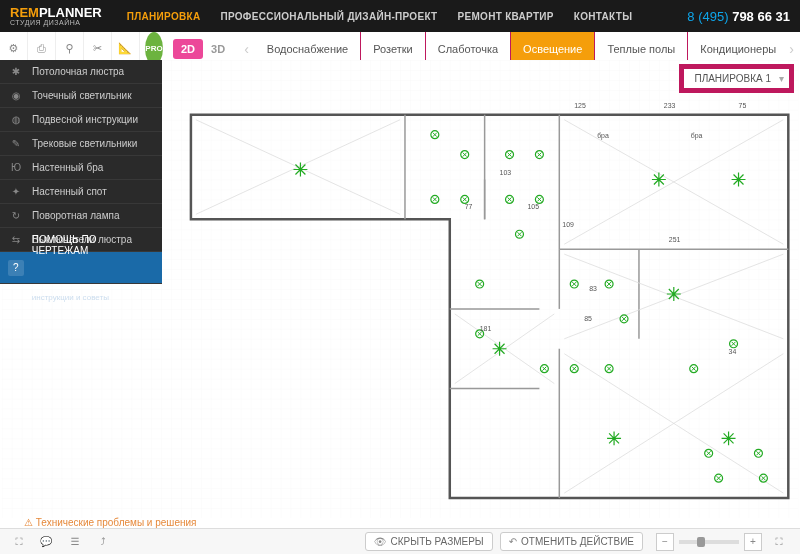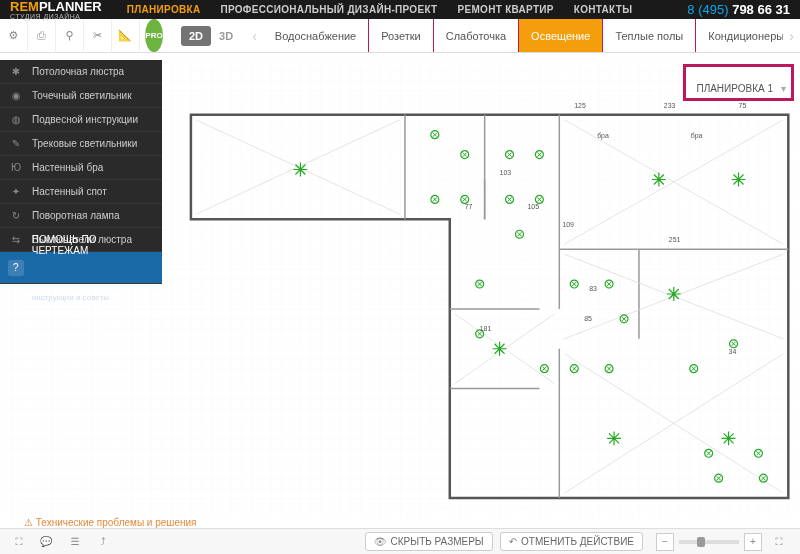--- a/index.html
+++ b/index.html
@@ -1,57 +1,57 @@
 <!DOCTYPE html>
 <html><head>
 <meta charset="utf-8">
 <style>
   * { margin: 0; padding: 0; box-sizing: border-box; }
   body { font-family: Arial, sans-serif; font-size: 12px; background: #fff; width: 800px; height: 554px; overflow: hidden; position: relative; }
   
   
-  .header { background: #1a1a1a; height: 19px; display: flex; align-items: center; padding: 0 10px; color: #ccc; font-size: 11px; }
+  .header { background: #1a1a1a; height: 32px; display: flex; align-items: center; padding: 0 10px; color: #ccc; font-size: 11px; }
   .logo { font-weight: bold; font-size: 13px; margin-right: 25px; line-height: 1; }
   .logo .rem { color: #f59e0b; }
   .logo .planner { color: #fff; }
   .logo .sub { display: block; color: #bbb; font-size: 7px; font-weight: normal; letter-spacing: 0.5px; }
   .nav-link { margin-right: 20px; color: #ccc; text-decoration: none; cursor: pointer; font-size: 10px; font-weight: bold; letter-spacing: 0.3px; }
   .nav-link.active { color: #f59e0b; }
   .phone { margin-left: auto; color: #fff; font-size: 13px; }
   .phone .prefix { color: #0ea5e9; font-weight: normal; }
   .phone .num { font-weight: bold; }
   
   
   .toolbar { height: 34px; border-bottom: 1px solid #ddd; display: flex; align-items: center; background: #fff; font-size: 11px; }
   .tool-btn { width: 28px; height: 34px; display: flex; align-items: center; justify-content: center; cursor: pointer; color: #888; border-right: 1px solid #eee; }
   .tool-btn.pro { background: #6cb33f; color: #fff; border-radius: 50%; width: 18px; height: 33px; margin: 0 5px; font-size: 8px; font-weight: bold; border: none; }
   .view-toggle { display: flex; margin: 0 5px; }
   .view-btn { padding: 4px 8px; cursor: pointer; font-weight: bold; font-size: 11px; }
-  .view-btn.active { background: #737373; color: #fff; border-radius: 3px; margin-left: 8px; }
+  .view-btn.active { background: #ec4899; color: #fff; border-radius: 3px; }
   .view-btn:not(.active) { color: #999; }
   .arrow-btn { color: #ccc; cursor: pointer; padding: 0 6px; font-size: 14px; }
   .tabs { display: flex; flex: 1; height: 100%; overflow: hidden; }
   .tab { padding: 0 12px; display: flex; align-items: center; cursor: pointer; color: #555; border-right: 1px solid #be185d; white-space: nowrap; font-size: 11px; }
   .tab.active { background: #f59e0b; color: #fff; }
   
   
   .sidebar { position: absolute; top: 60px; left: 0; width: 162px; background: #2a2a2a; z-index: 10; }
   .sidebar-item { display: flex; align-items: center; height: 24px; padding: 0 8px; color: #ccc; cursor: pointer; font-size: 10px; border-bottom: 1px solid #383838; }
   .sidebar-item .icon { width: 16px; margin-right: 8px; display: flex; align-items: center; justify-content: center; color: #888; }
   .sidebar-item.help { background: #1a6aa8; color: #fff; height: 32px; flex-direction: row; }
   .sidebar-item.help .help-text { display: flex; flex-direction: column; gap: 37px; }
   .sidebar-item.help .help-sub { font-size: 8px; color: #cde; }
   .sidebar-item.help .icon { color: #fff; background: rgba(255,255,255,0.15); height: 16px; border-radius: 2px; }
   
   
   .canvas { position: absolute; top: 60px; left: 0; right: 0; bottom: 36px; background: #fff; }
   .canvas svg { width: 100%; height: 100%; }
   
   
-  .layout-select { position: absolute; top: 64px; right: 6px; background: #fff; border: 3px solid #be185d; padding: 16px 18px 4px 10px; font-size: 10px; color: #555; cursor: pointer; z-index: 5; }
+  .layout-select { position: absolute; top: 64px; right: 6px; background: #fff; border: 5px solid #be185d; padding: 4px 18px 4px 10px; font-size: 10px; color: #555; cursor: pointer; z-index: 5; }
   .layout-select::after { content: '▾'; position: absolute; right: 5px; color: #aaa; }
   
   
   .notice { position: absolute; bottom: 26px; left: 24px; color: #e6893b; font-size: 10px; cursor: pointer; z-index: 5; }
   .notice::before { content: '⚠ '; }
   
   
   .footer { position: absolute; bottom: 0; left: 0; right: 0; height: 26px; background: #f7f7f7; border-top: 1px solid #ddd; display: flex; align-items: center; padding: 0 6px; font-size: 10px; color: #666; }
   .footer-btn { width: 26px; height: 22px; display: flex; align-items: center; justify-content: center; cursor: pointer; color: #888; margin-right: 2px; }
   .footer-right { margin-left: auto; display: flex; align-items: center; gap: 4px; }

